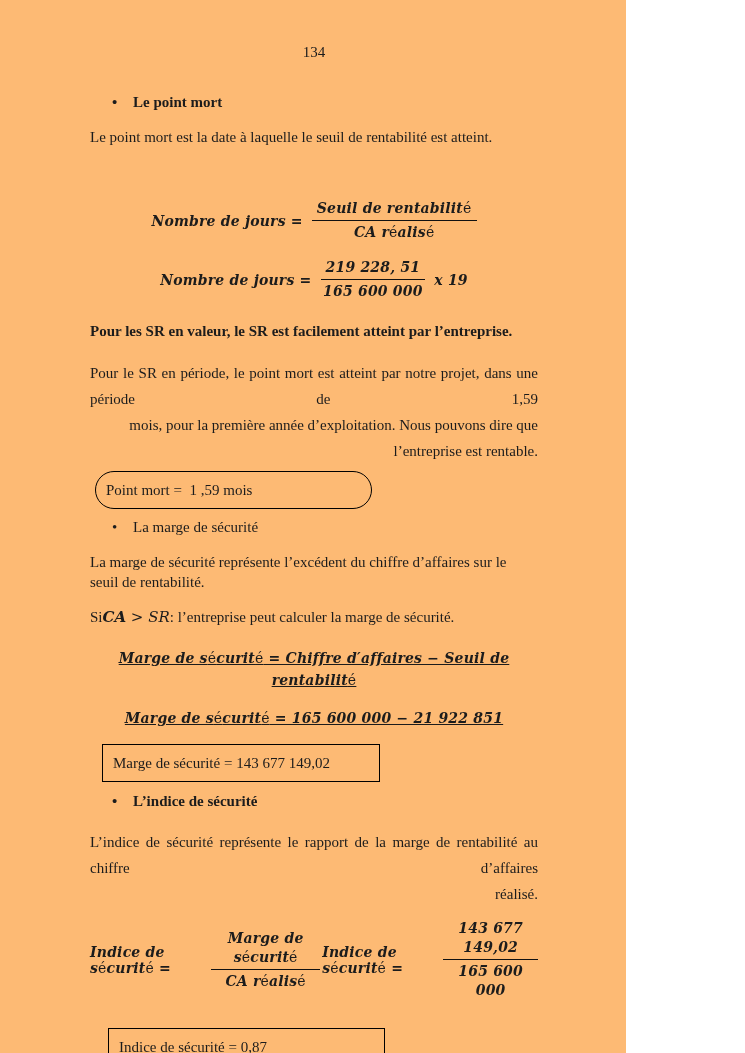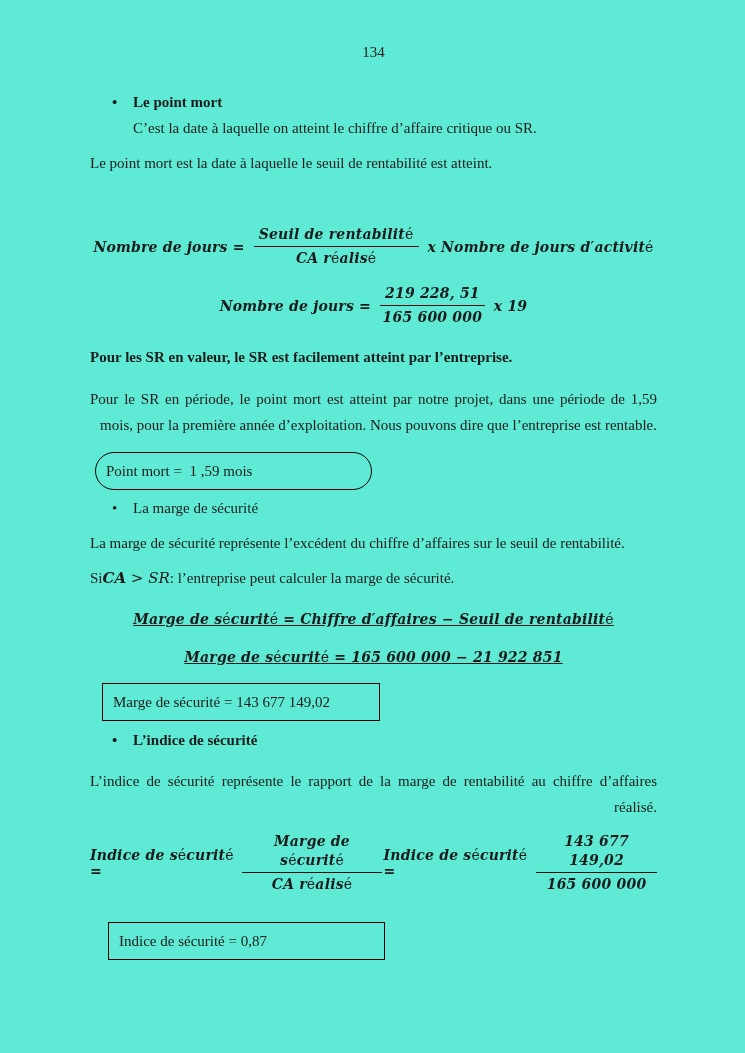--- a/index.html
+++ b/index.html
@@ -1,20 +1,20 @@
 <!DOCTYPE html>
 <html><head>
 <meta charset="utf-8">
 <style>
   html, body { margin: 0; padding: 0; background: #ffffff; }
   .page {
     position: relative;
-    width: 745px;
+    width: 626px;
     height: 1053px;
-    background: #5eead4;
+    background: #fdba74;
     color: #1c1c1c;
     font-family: "Liberation Serif", serif;
     font-size: 15px;
     box-sizing: border-box;
     padding: 44px 88px 0 90px;
     overflow: hidden;
   }
   .page-number { text-align: center; height: 20px; }
 
   .bullet-item { display: flex; margin-left: 22px; line-height: 20px; }
@@ -52,21 +52,21 @@
   .math-it { font-family: "DejaVu Serif", serif; font-style: italic; }
 
   .result-box {
     border: 1px solid #000;
     box-sizing: border-box;
     width: 277px;
     padding: 8px 4px 8px 10px;
     white-space: pre;
     line-height: 20px;
   }
-  .box-point-mort { margin-top: 14px; margin-left: 5px; border-radius: 19px; }
+  .box-point-mort { margin-top: 7px; margin-left: 5px; border-radius: 19px; }
   .box-marge { margin-top: 15px; margin-left: 12px; width: 278px; }
   .box-indice { margin-top: 28px; margin-left: 18px; }
 
   .mt-pm-bullet { margin-top: 28px; }
   .mt-f1 { margin-top: 52px; }
   .mt-f2 { margin-top: 16px; }
   .mt-valeur { margin-top: 20px; font-weight: bold; }
   .mt-periode { margin-top: 19px; }
   .mt-marge-bullet { margin-top: 8px; }
   .mt-cond { }
@@ -80,30 +80,28 @@
 <body>
 
 <div class="page">
 
   <div class="page-number">134</div>
 
   <div class="bullet-item bold mt-pm-bullet">
     <span class="bullet">•</span>
     <span>Le point mort</span>
   </div>
-  <div class="sub-line">C’est la date à laquelle on atteint le chiffre d’affaire critique ou SR.</div>
   <div class="para">Le point mort est la date à laquelle le seuil de rentabilité est atteint.</div>
 
   <div class="formula-row math-font mt-f1">
     <span>Nombre de jours =</span>
     <span class="frac">
       <span class="num">Seuil de rentabilit<span class="acc">é</span></span>
       <span class="den">CA r<span class="acc">é</span>alis<span class="acc">é</span></span>
     </span>
-    <span>x Nombre de jours d′activit<span class="acc">é</span></span>
   </div>
 
   <div class="formula-row math-font mt-f2">
     <span>Nombre de jours =</span>
     <span class="frac">
       <span class="num">219 228, 51</span>
       <span class="den">165 600 000</span>
     </span>
     <span>x 19</span>
   </div>

